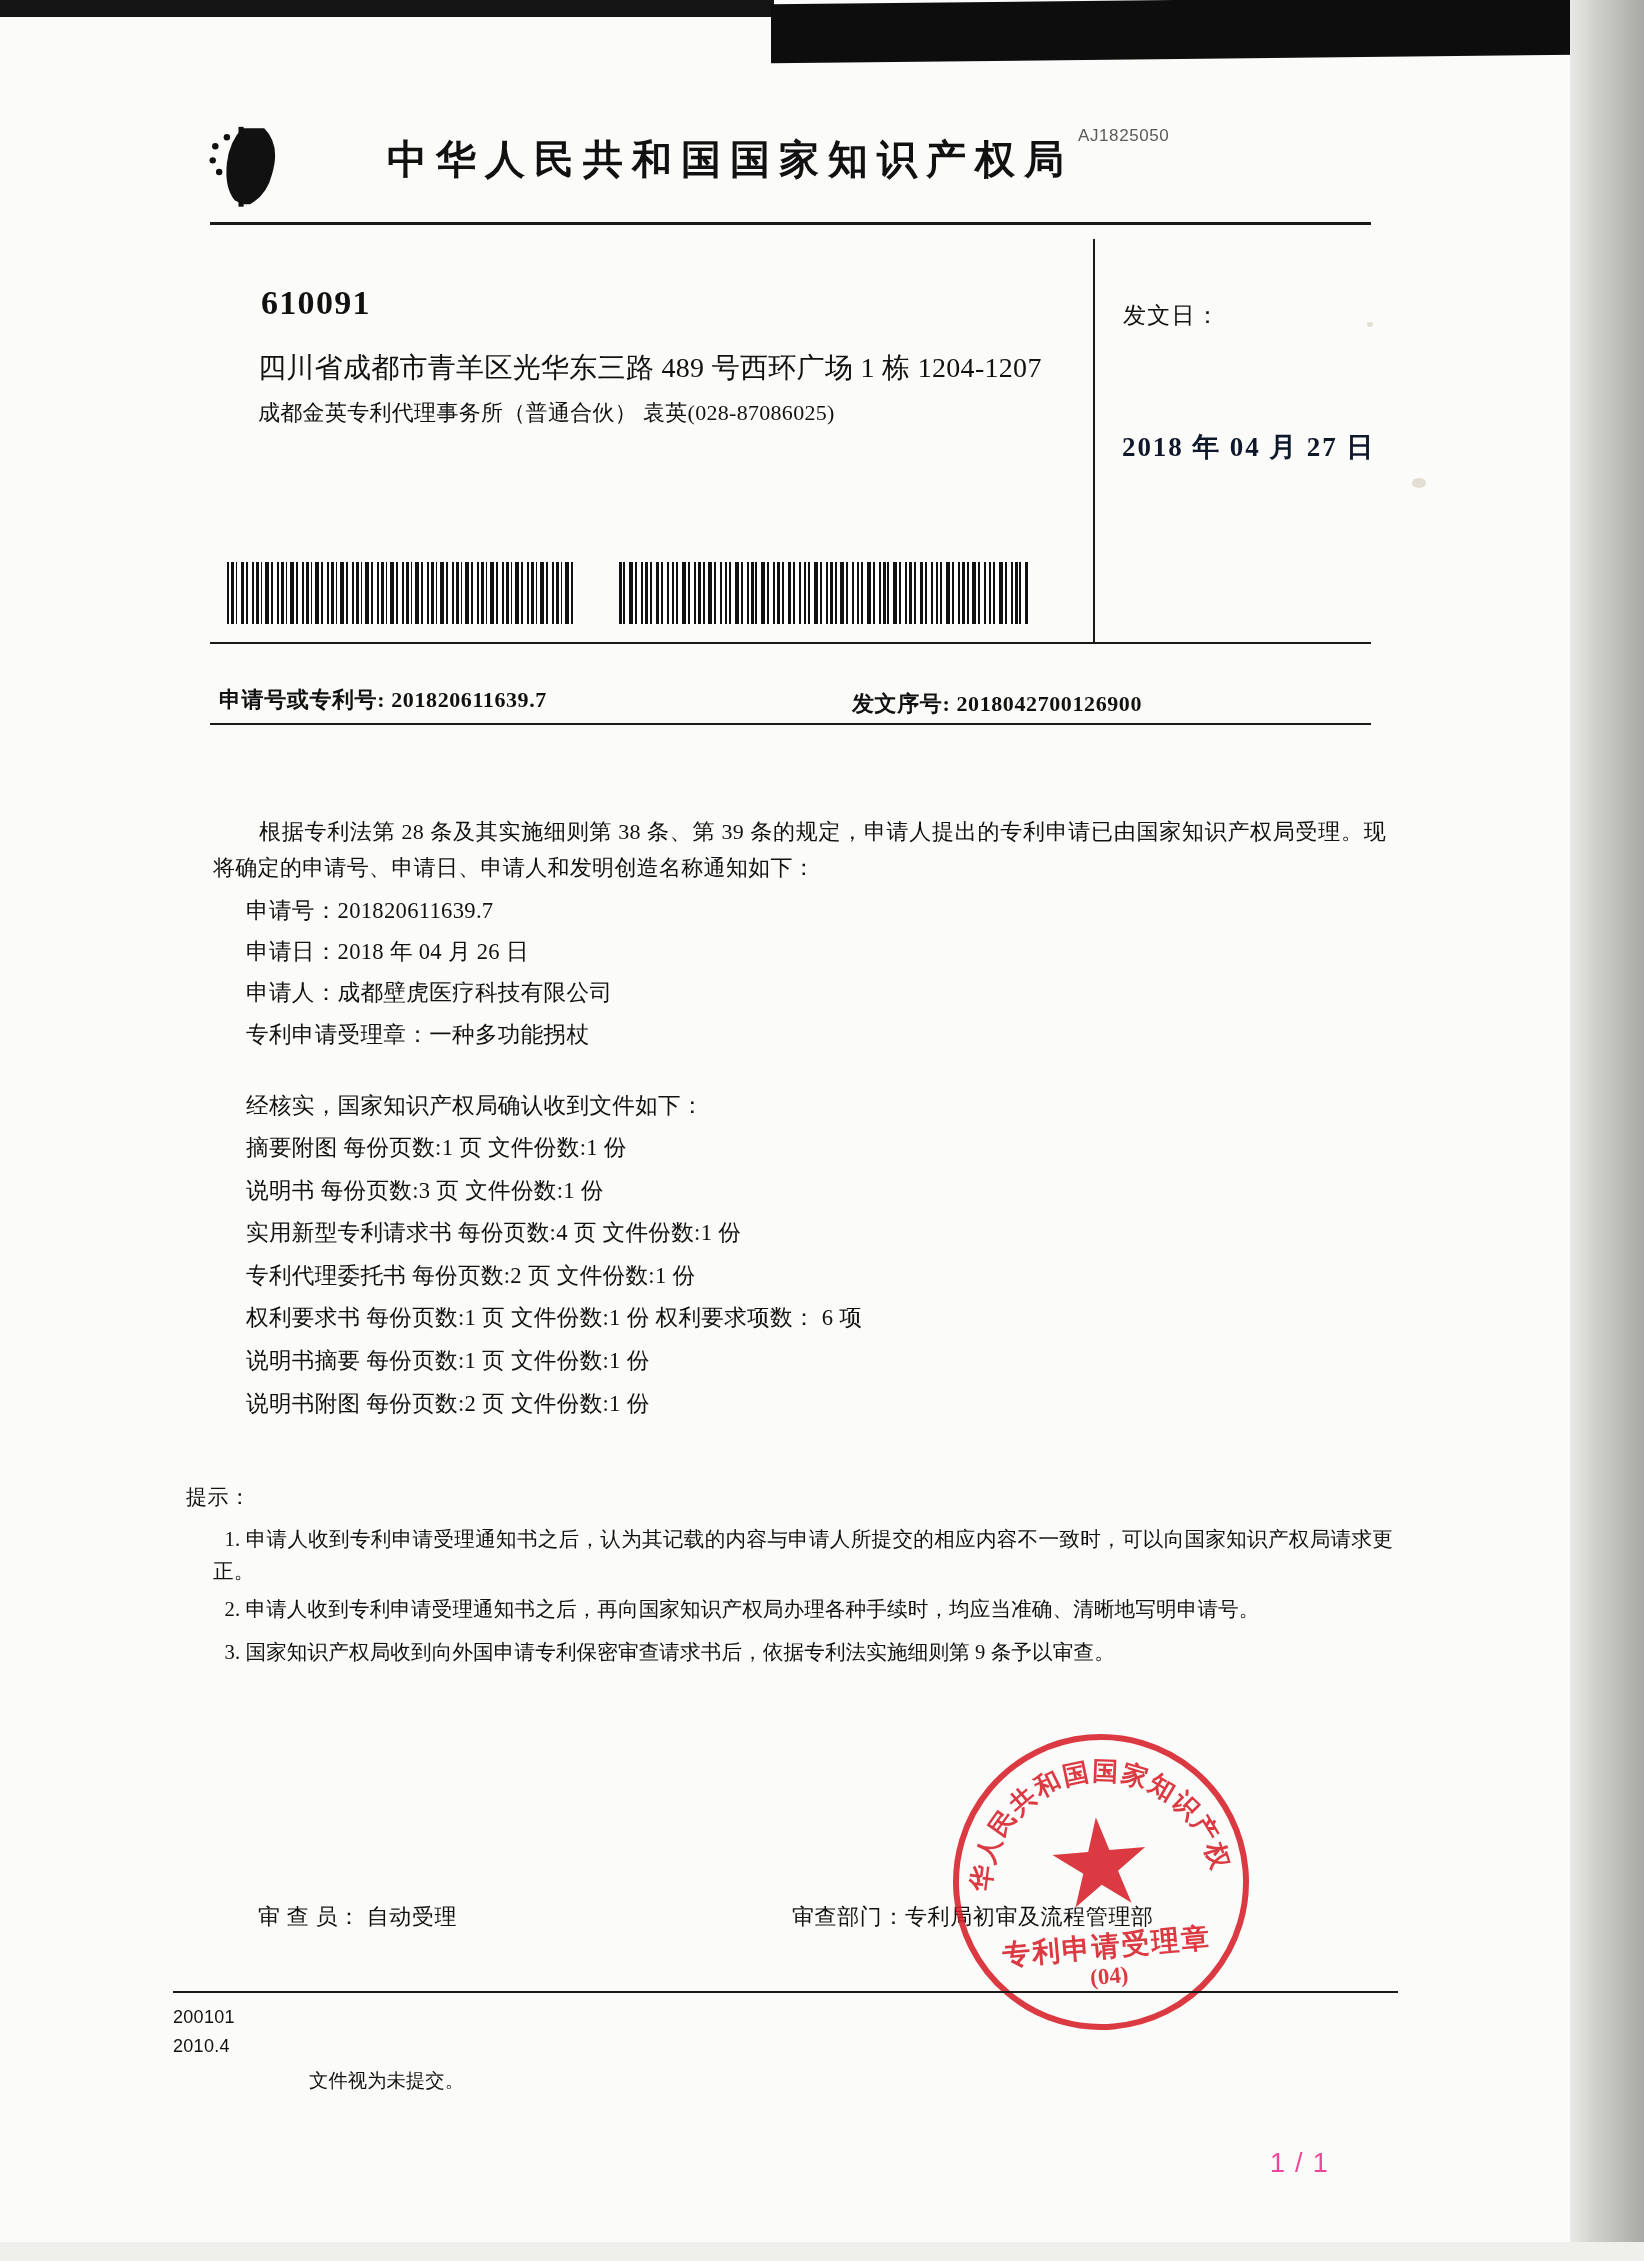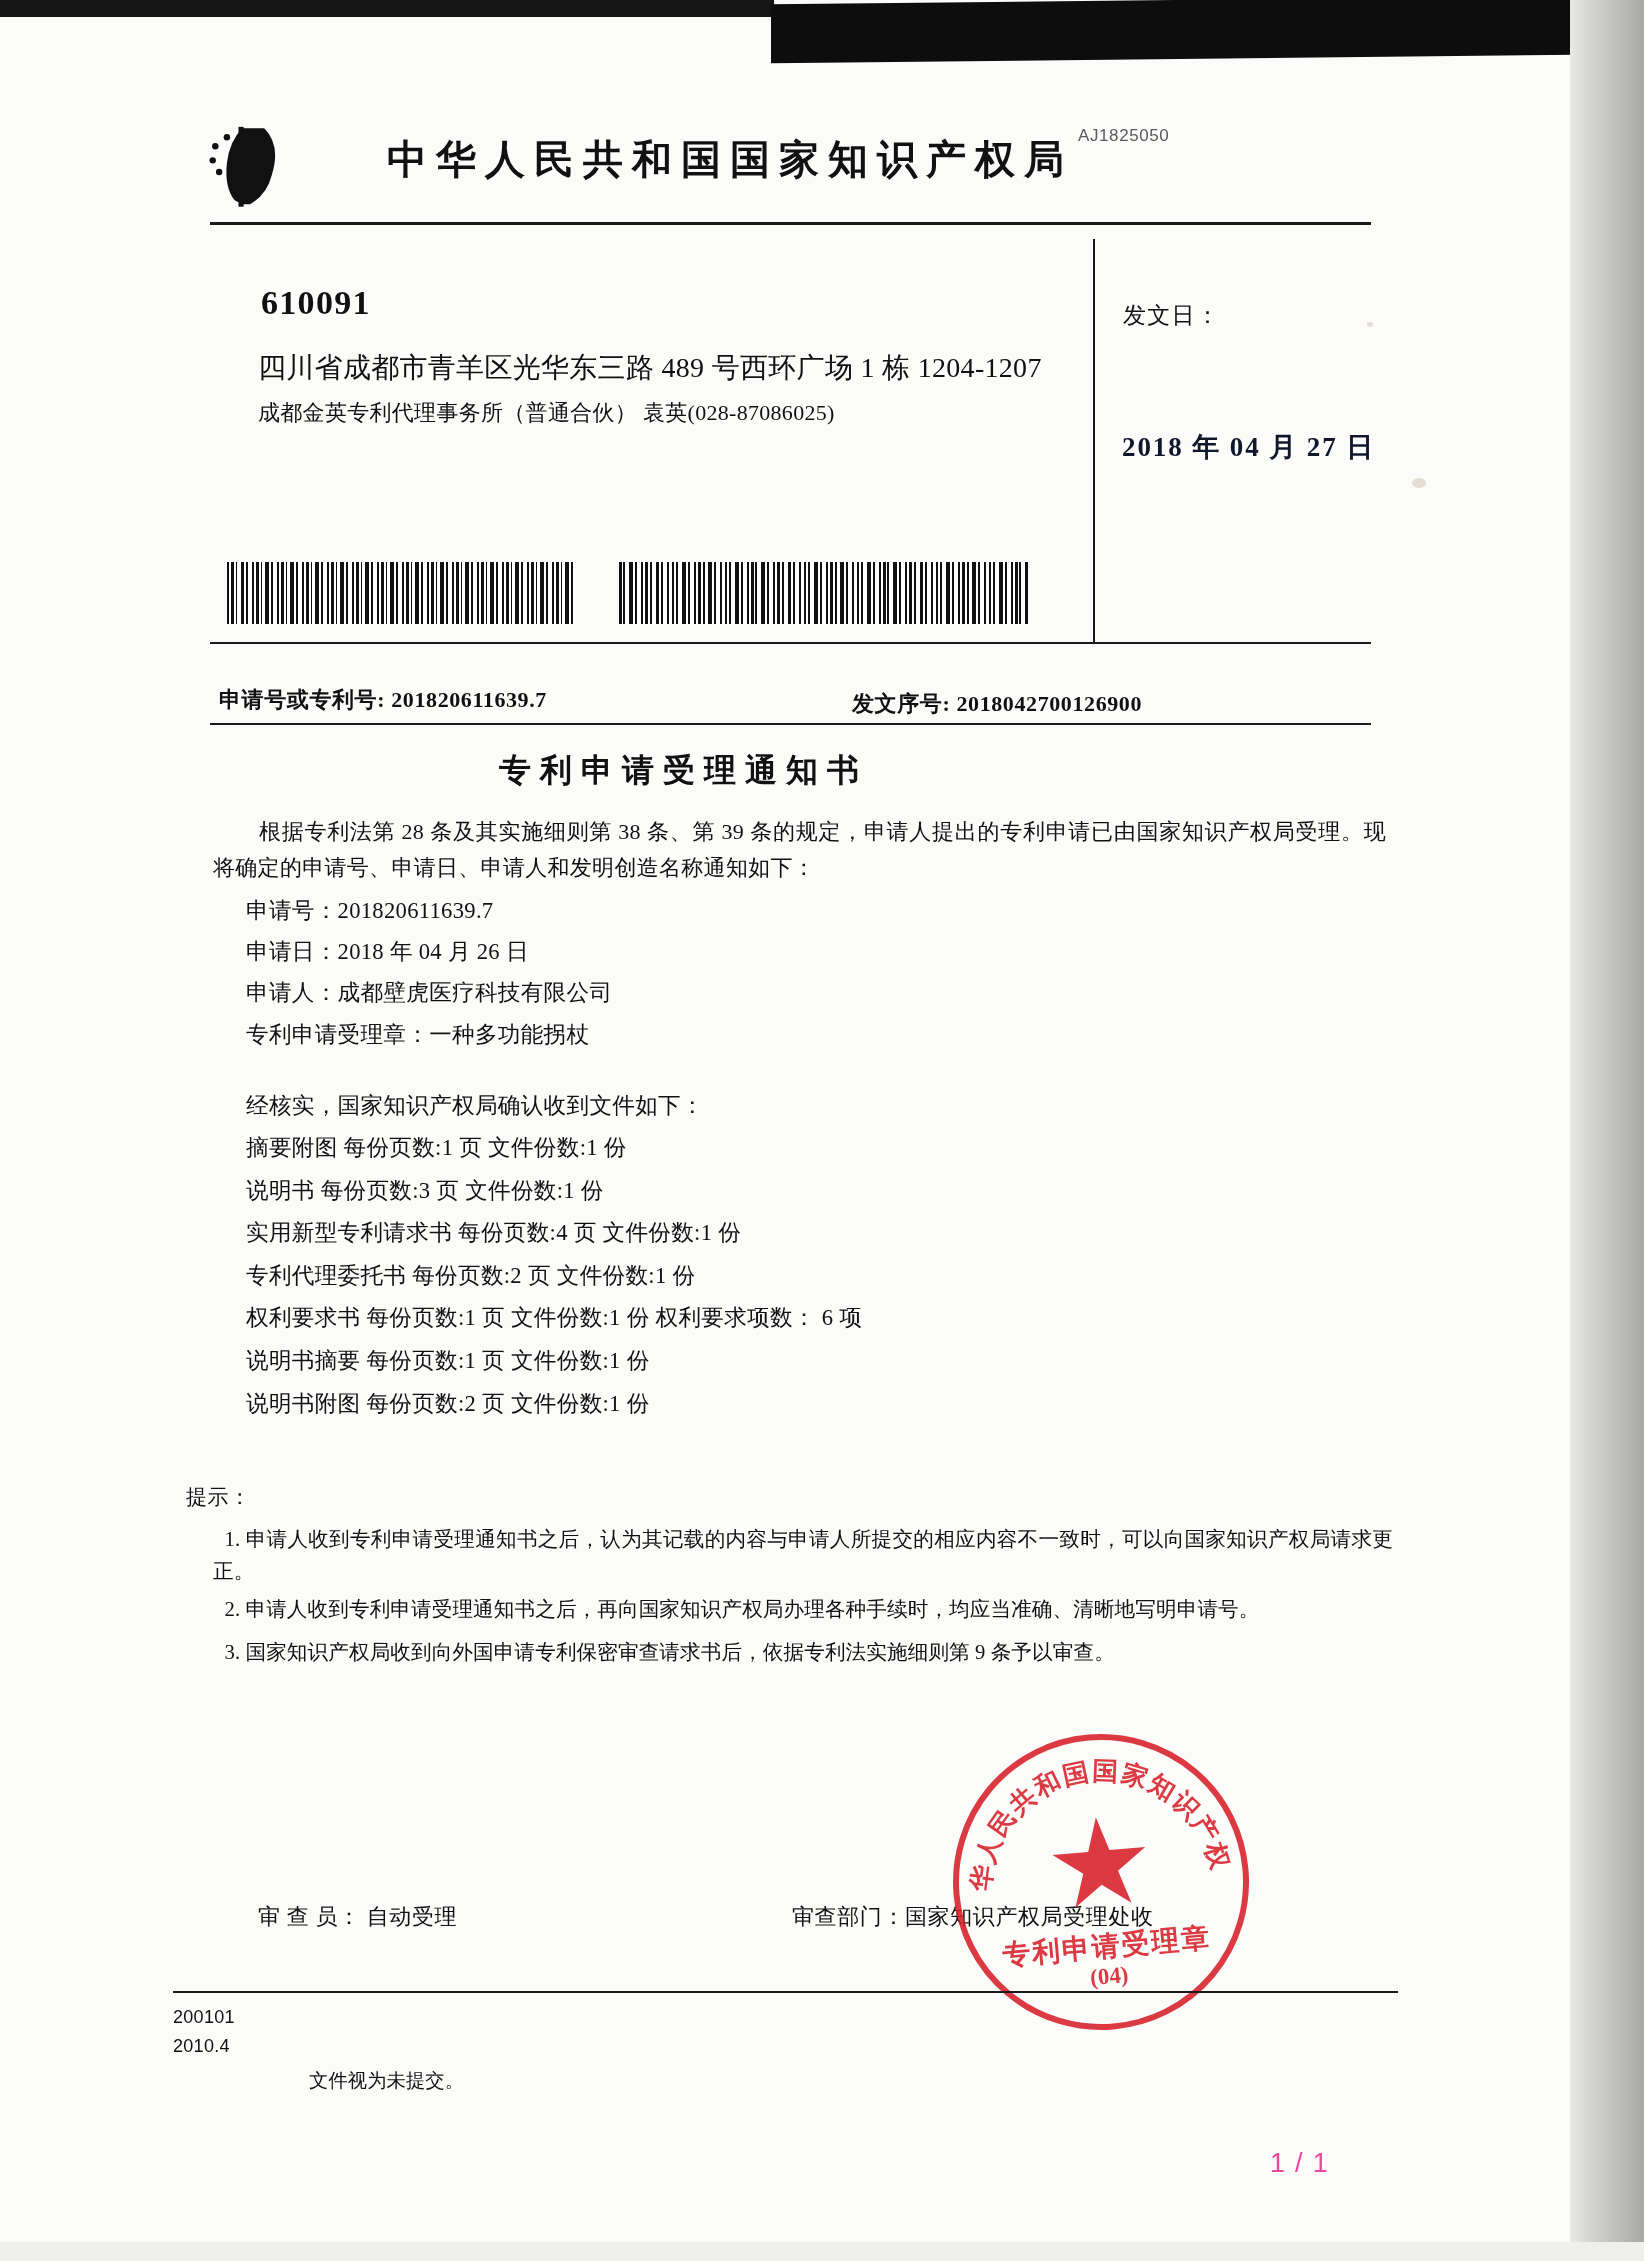--- a/index.html
+++ b/index.html
@@ -408,21 +408,20 @@
     <div class="issue-label">发文日：</div>
     <div class="issue-date">2018 年 04 月 27 日</div>
 
     <div class="barcode" id="barcode-1"></div>
     <div class="barcode" id="barcode-2"></div>
 
     <div class="appno-line">申请号或专利号: 201820611639.7</div>
     <div class="serialno-line">发文序号: 2018042700126900</div>
     <div class="rule-under-no"></div>
 
-    <div class="doc-title">专利申请受理通知书</div>
 
     <div class="para" id="intro-para">根据专利法第 28 条及其实施细则第 38 条、第 39 条的规定，申请人提出的专利申请已由国家知识产权局受理。现将确定的申请号、申请日、申请人和发明创造名称通知如下：</div>
 
     <div class="field-line" id="f-appno">申请号：201820611639.7</div>
     <div class="field-line" id="f-appdate">申请日：2018 年 04 月 26 日</div>
     <div class="field-line" id="f-applicant">申请人：成都壁虎医疗科技有限公司</div>
     <div class="field-line" id="f-invention">专利申请受理章：一种多功能拐杖</div>
 
     <div id="confirm-line">经核实，国家知识产权局确认收到文件如下：</div>
 
@@ -433,21 +432,21 @@
     <div class="doc-item" id="d4">权利要求书 每份页数:1 页 文件份数:1 份 权利要求项数： 6 项</div>
     <div class="doc-item" id="d5">说明书摘要 每份页数:1 页 文件份数:1 份</div>
     <div class="doc-item" id="d6">说明书附图 每份页数:2 页 文件份数:1 份</div>
 
     <div id="tips-head">提示：</div>
     <div class="tip" id="tip0">1. 申请人收到专利申请受理通知书之后，认为其记载的内容与申请人所提交的相应内容不一致时，可以向国家知识产权局请求更正。</div>
     <div class="tip" id="tip1">2. 申请人收到专利申请受理通知书之后，再向国家知识产权局办理各种手续时，均应当准确、清晰地写明申请号。</div>
     <div class="tip" id="tip2">3. 国家知识产权局收到向外国申请专利保密审查请求书后，依据专利法实施细则第 9 条予以审查。</div>
 
     <div id="examiner">审 查 员： 自动受理</div>
-    <div id="dept">审查部门：国家知识产权局受理处收</div>
+    <div id="dept">审查部门：专利局初审及流程管理部</div>
 
     <div class="seal">
       <svg class="seal-arc" viewBox="0 0 440 440">
         <defs>
           <path id="arcpath" d="M 46 236 A 174 174 0 0 1 394 236" fill="none"></path>
         </defs>
         <text>
           <textPath href="#arcpath" startOffset="50%" text-anchor="middle">中华人民共和国国家知识产权局</textPath>
         </text>
       </svg>

